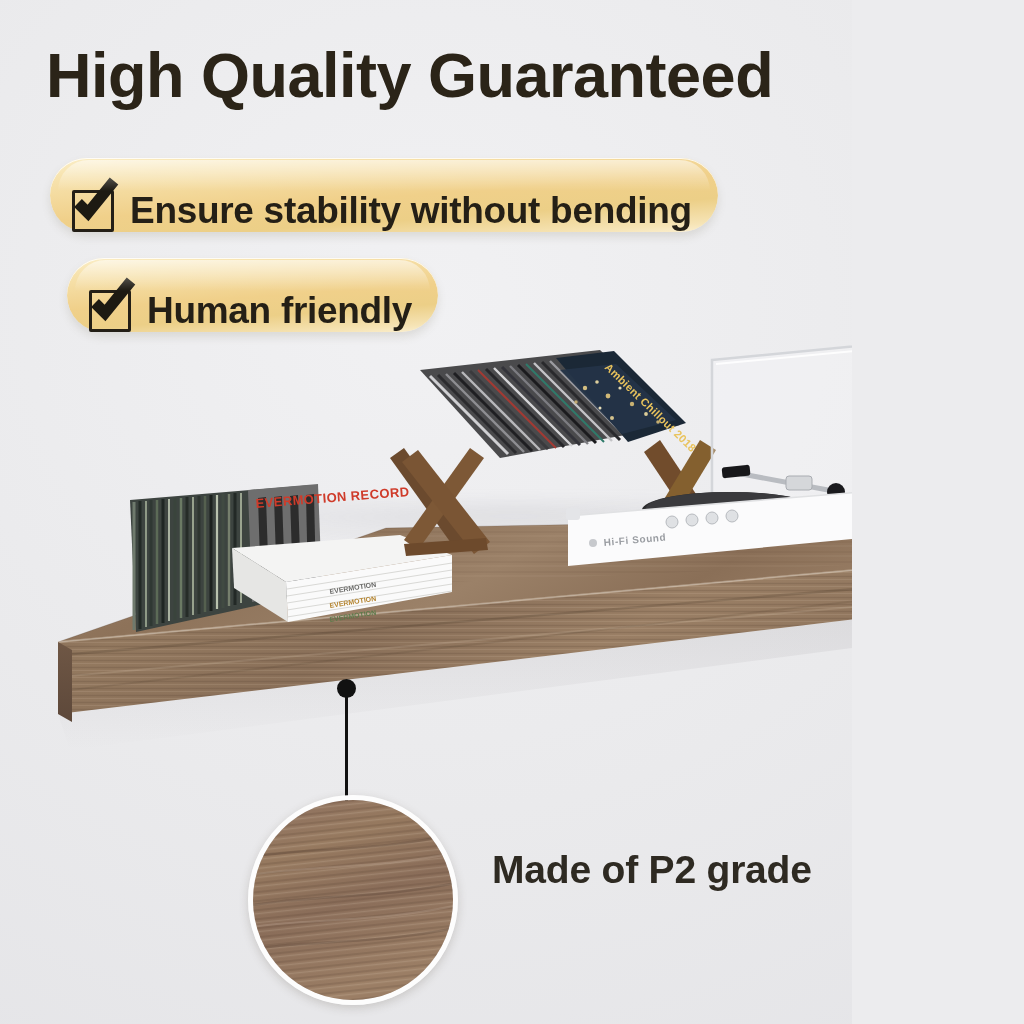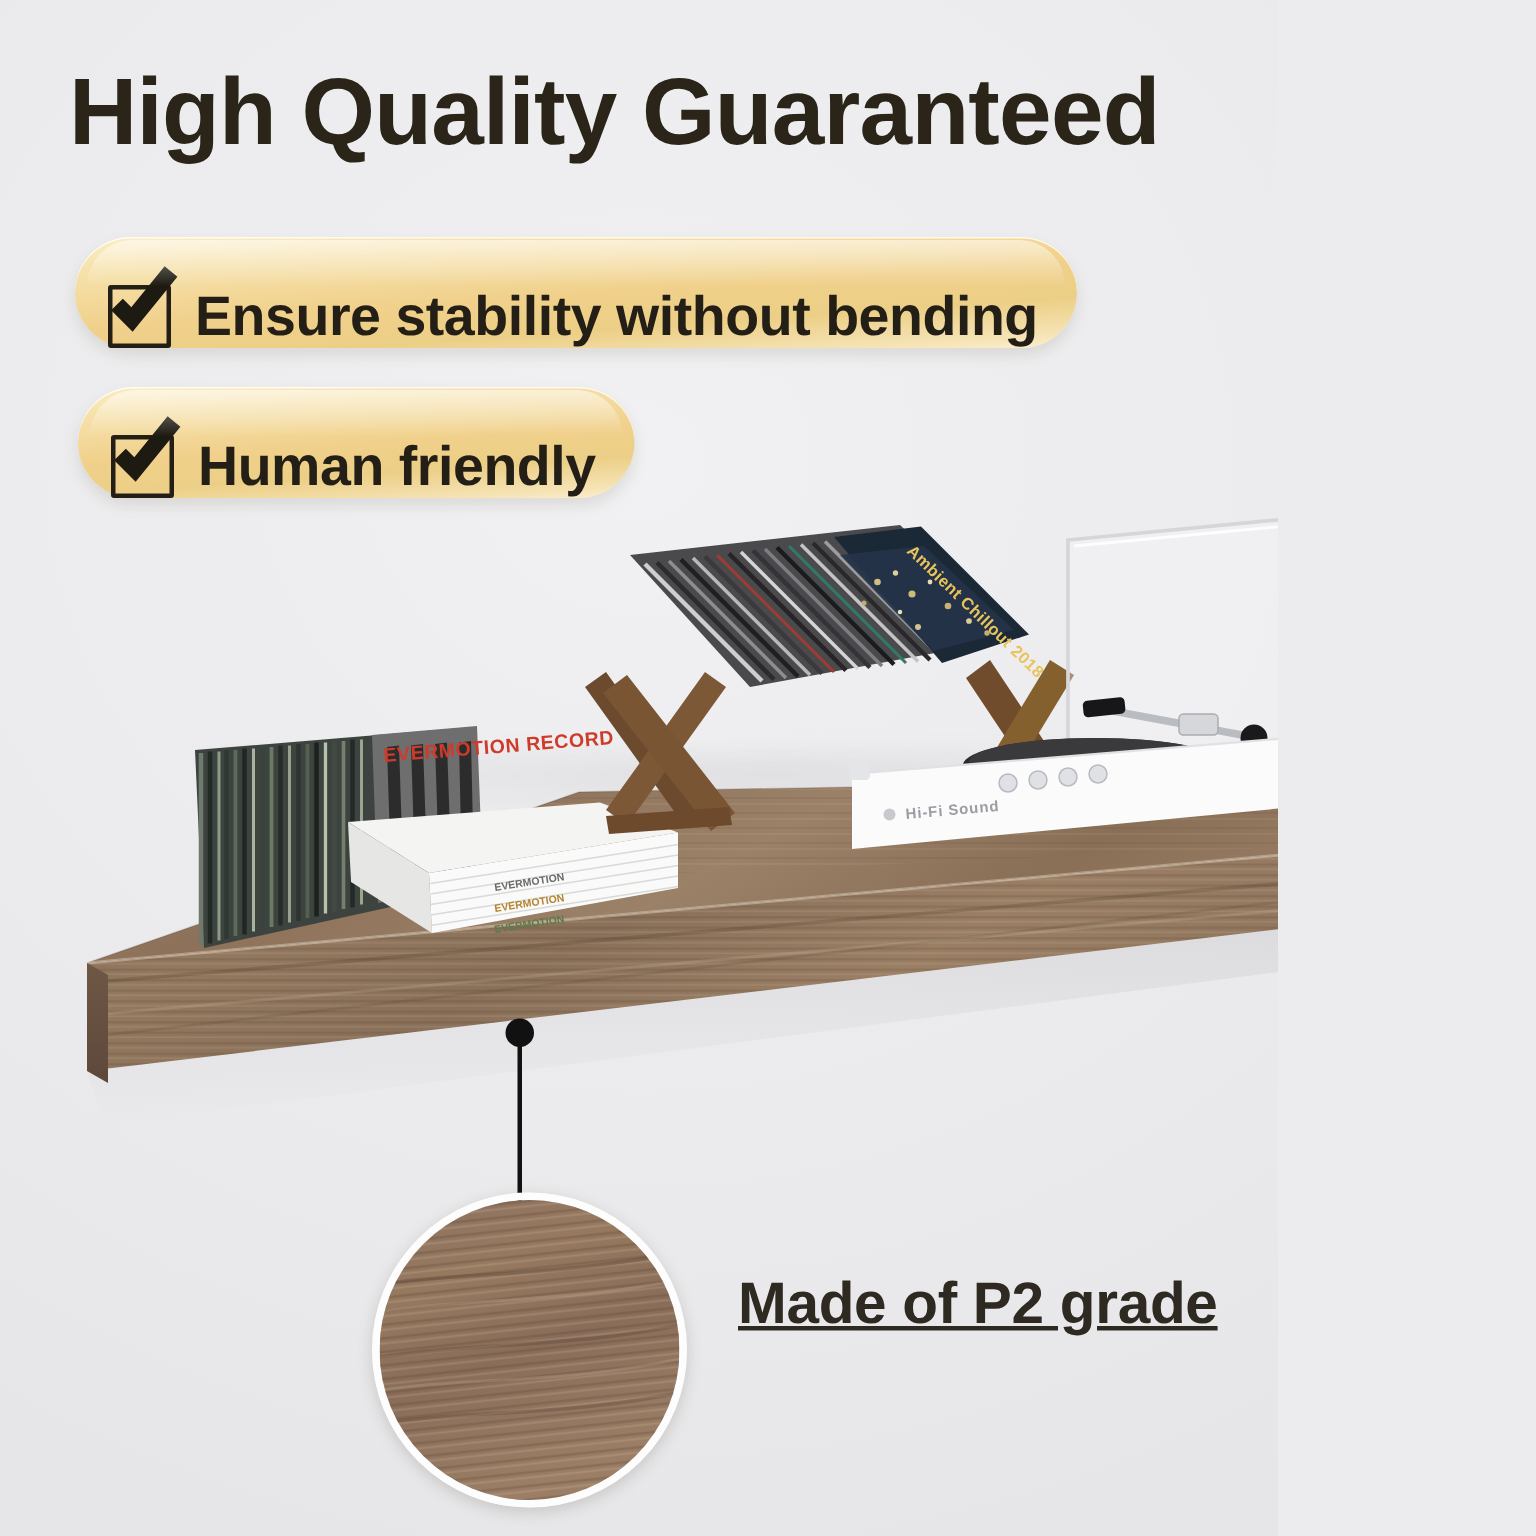--- a/index.html
+++ b/index.html
@@ -33,21 +33,21 @@
     background:linear-gradient(176deg,#fbeec7 0%,#f7e3af 16%,#f0d08a 52%,#eccf87 72%,#f6e4b6 92%,#fbf0d3 100%);
     box-shadow:0 5px 9px rgba(120,110,90,.17), 0 1px 0 rgba(255,255,255,.85) inset;
   }
   .pill::after{
     content:"";position:absolute;left:8px;right:8px;top:2px;height:42%;
     border-radius:999px 999px 60% 60%/999px 999px 30% 30%;
     background:linear-gradient(180deg,rgba(255,255,255,.55),rgba(255,255,255,0));
     pointer-events:none;
   }
   #pill1{left:50px;top:158px;height:74px;}
-  #pill2{left:52px;top:258px;height:74px;}
+  #pill2{left:67px;top:258px;height:74px;}
 
   .chk{
     position:relative;width:36px;height:36px;flex:0 0 36px;
     border:3px solid #241f16;border-radius:2px;margin-right:16px;
   }
   .chk svg{position:absolute;left:-5px;top:-16px;width:48px;height:48px;overflow:visible;}
   .pill-label{
     font-size:37px;font-weight:bold;color:#241f16;
     letter-spacing:-0.3px;white-space:nowrap;
   }
@@ -83,21 +83,20 @@
     position:absolute;left:248px;top:795px;width:200px;height:200px;
     border-radius:50%;
     border:5px solid #fdfdfd;
     box-shadow:0 3px 10px rgba(90,80,70,.22);
     overflow:hidden;
   }
   #caption{
     position:absolute;left:492px;top:846px;
     font-size:39px;line-height:1.25;font-weight:bold;color:#2e2a22;
     letter-spacing:-0.2px;
-    text-decoration:underline;
   }
 </style>
 </head>
 <body>
 
 <div id="stage">
 
   <div id="title">High Quality Guaranteed</div>
 
   <div class="pill" id="pill1">

